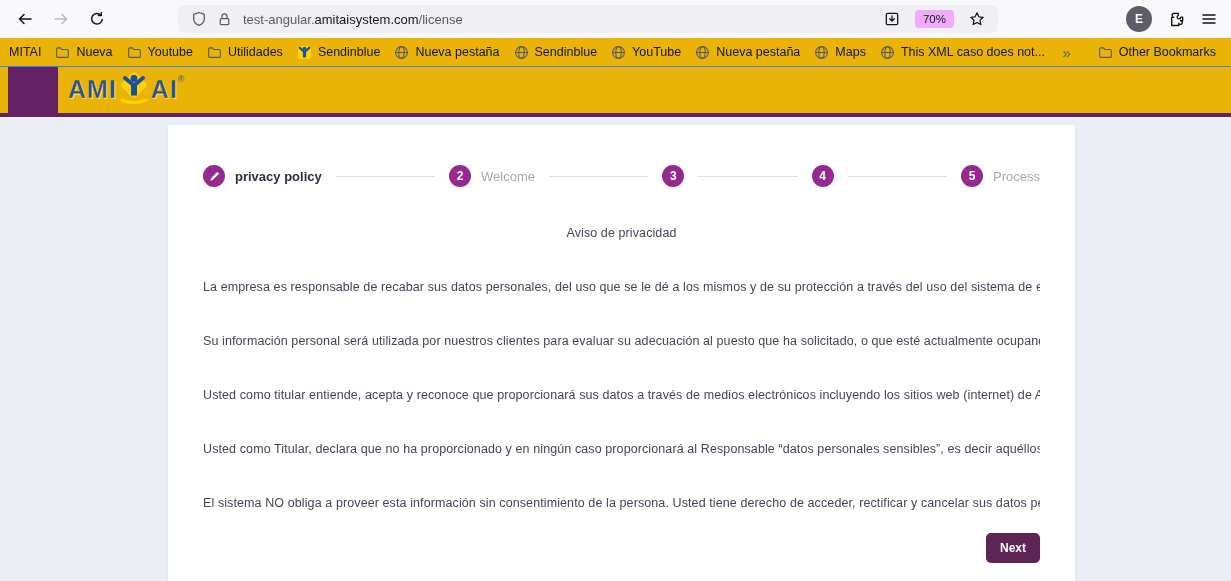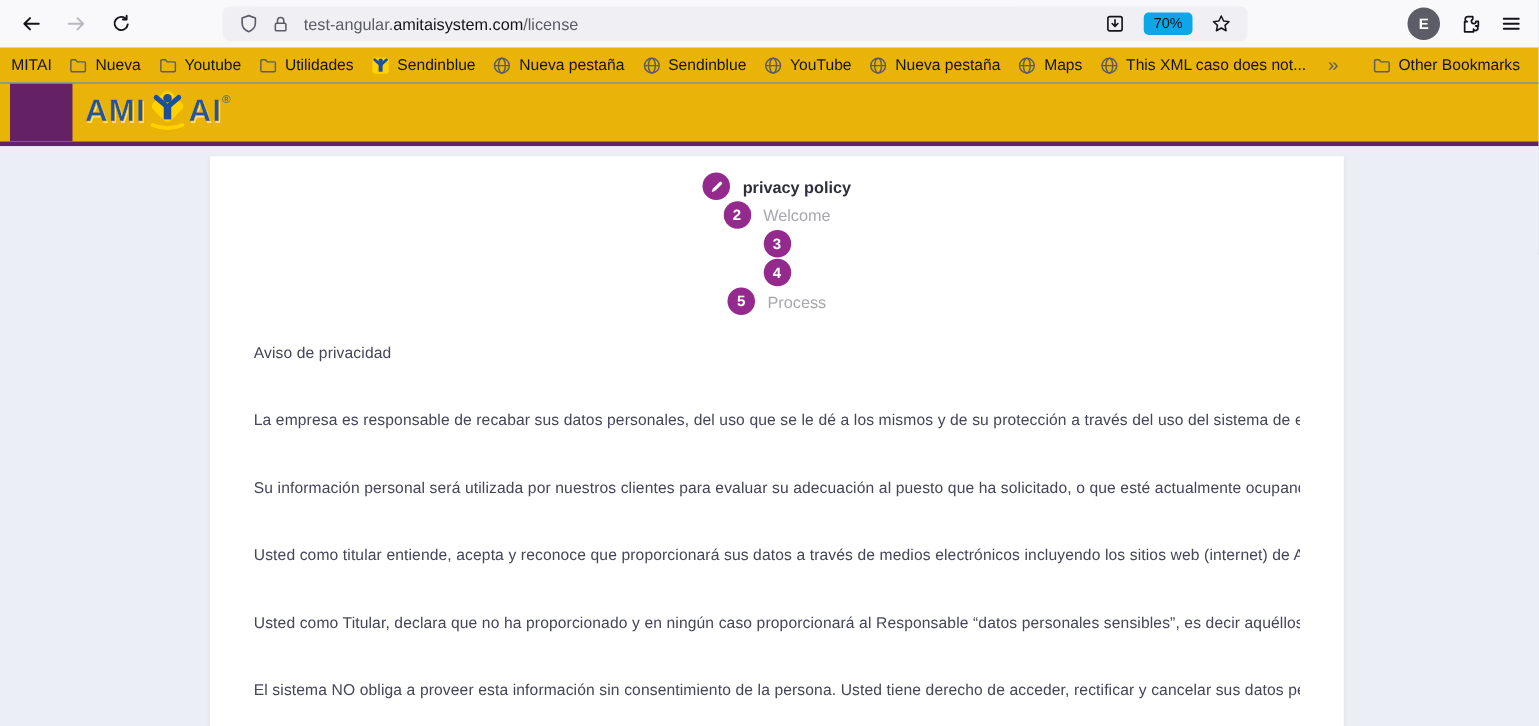--- a/index.html
+++ b/index.html
@@ -9,21 +9,21 @@
 
   
   .toolbar { height:38px; background:#f9f9fb; display:flex; align-items:center; padding:0 10px; }
   .nav-btn { width:30px; height:30px; border-radius:4px; display:flex; align-items:center; justify-content:center; margin-right:6px; cursor:pointer; }
   .nav-btn svg { display:block; }
   .urlbar { margin-left:60px; width:820px; height:28px; background:#f0f0f4; border-radius:6px; display:flex; align-items:center; padding:0 8px; }
   .urlbar .u-icon { display:flex; align-items:center; margin:0 5px; }
   .url-text { font-size:13px; color:#5b5b66; margin-left:6px; white-space:nowrap; }
   .url-text .domain { color:#15141a; }
   .url-right { margin-left:auto; display:flex; align-items:center; gap:10px; }
-  .zoom-badge { background:#0ea5e9; border-radius:4px; padding:3px 8px; font-size:11.5px; color:#15141a; }
+  .zoom-badge { background:#f0abfc; border-radius:4px; padding:3px 8px; font-size:11.5px; color:#15141a; }
   .right-cluster { margin-left:auto; display:flex; align-items:center; gap:16px; padding-right:4px; }
   .avatar { width:26px; height:26px; border-radius:50%; background:#5d5d68; color:#fff; font-size:12px; font-weight:700; display:flex; align-items:center; justify-content:center; }
 
   
   .bookmarks { height:29px; background:#eab308; border-bottom:1px solid #3b82f6; display:flex; align-items:center; padding:0 8px 0 2px; font-size:12.5px; color:#15141a; }
   .bm-item { display:flex; align-items:center; gap:6px; padding:3px 7px; border-radius:4px; white-space:nowrap; cursor:pointer; }
   .bm-item svg { flex:0 0 auto; }
   .bm-right { margin-left:auto; display:flex; align-items:center; gap:10px; }
   .bm-chevron { font-size:15px; color:#5b5b66; padding:0 10px; cursor:pointer; }
 
@@ -33,30 +33,30 @@
   .logo { position:absolute; left:68px; top:5px; display:flex; align-items:center; }
   .logo-letters { font-size:25px; font-weight:900; color:#2353a6; letter-spacing:1px; -webkit-text-stroke:0.5px #e8b800; text-shadow:1px 1px 0 #ffe27a; }
   .logo-reg { font-size:9px; color:#2353a6; align-self:flex-start; margin-top:2px; }
   .purple-line { height:4px; background:#642163; }
 
   
   .page-body { position:relative; height:464px; background:#ebeef4; overflow:hidden; }
   .card { position:absolute; left:168px; top:8px; width:907px; height:620px; background:#ffffff; box-shadow:0 1px 4px rgba(0,0,0,0.06); padding:0 35px; overflow:hidden; }
 
   
-  .stepper { margin-top:13px; display:flex; align-items:center;flex-direction:column; }
+  .stepper { margin-top:40px; display:flex; align-items:center; }
   .step { display:flex; align-items:center; gap:10px; }
   .step-circle { width:22px; height:22px; border-radius:50%; background:#942a8d; color:#fff; font-size:12px; font-weight:600; display:flex; align-items:center; justify-content:center; flex:0 0 auto; cursor:pointer; }
   .step-label { font-size:13px; color:#a7a7ae; font-weight:500; white-space:nowrap; }
   .step.active .step-label { color:#2e2e3d; font-weight:700; }
   .connector { flex:1 1 auto; height:1px; background:#dcdce2; margin:0 14px; }
 
   
   .line { font-size:12.5px; color:#45455a; line-height:20px; white-space:nowrap; overflow:hidden; letter-spacing:0.1px; }
-  .title-line { margin-top:20px; }
+  .title-line { margin-top:36px;text-align:center; }
   .para { margin-top:34px; }
 
   .btn-row { display:flex; justify-content:flex-end; margin-top:20px; }
   .next-btn { background:#5d2456; color:#ffffff; border:none; border-radius:5px; font-family:"Liberation Sans", sans-serif; font-size:12px; font-weight:700; padding:8px 14px; cursor:pointer;text-align:center; }
 </style>
 </head>
 <body>
 
 <div class="screen">
 

